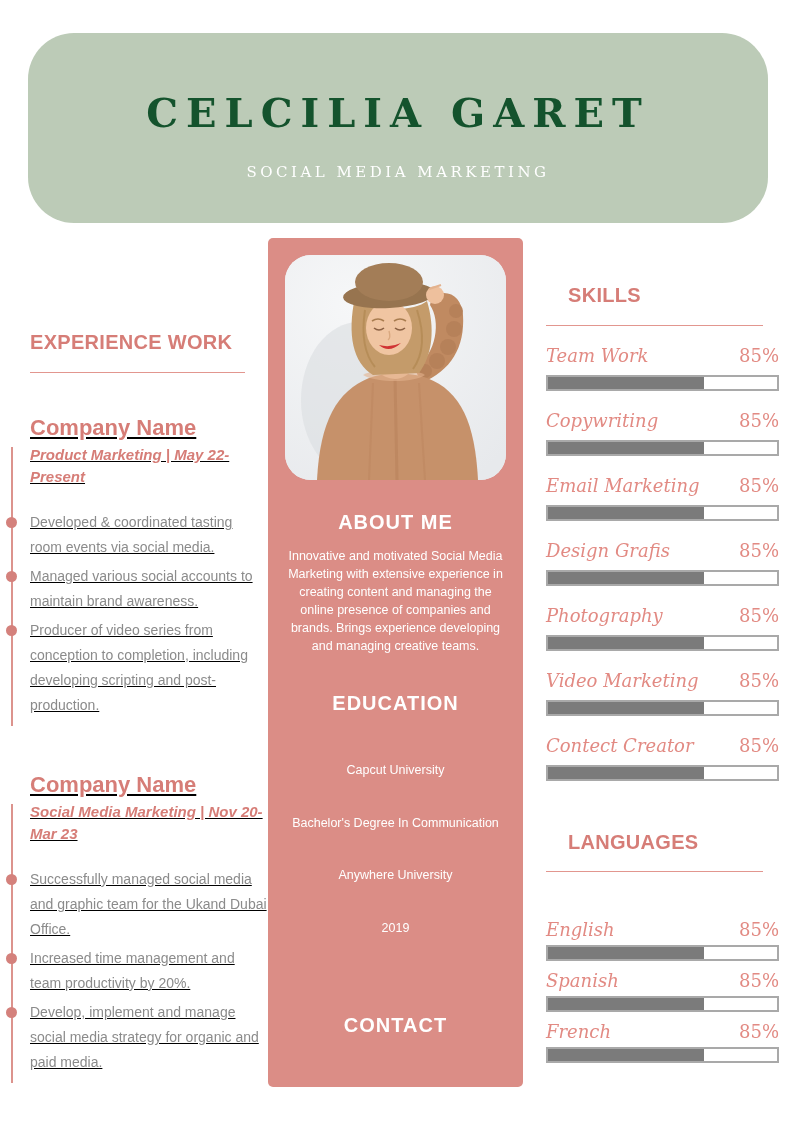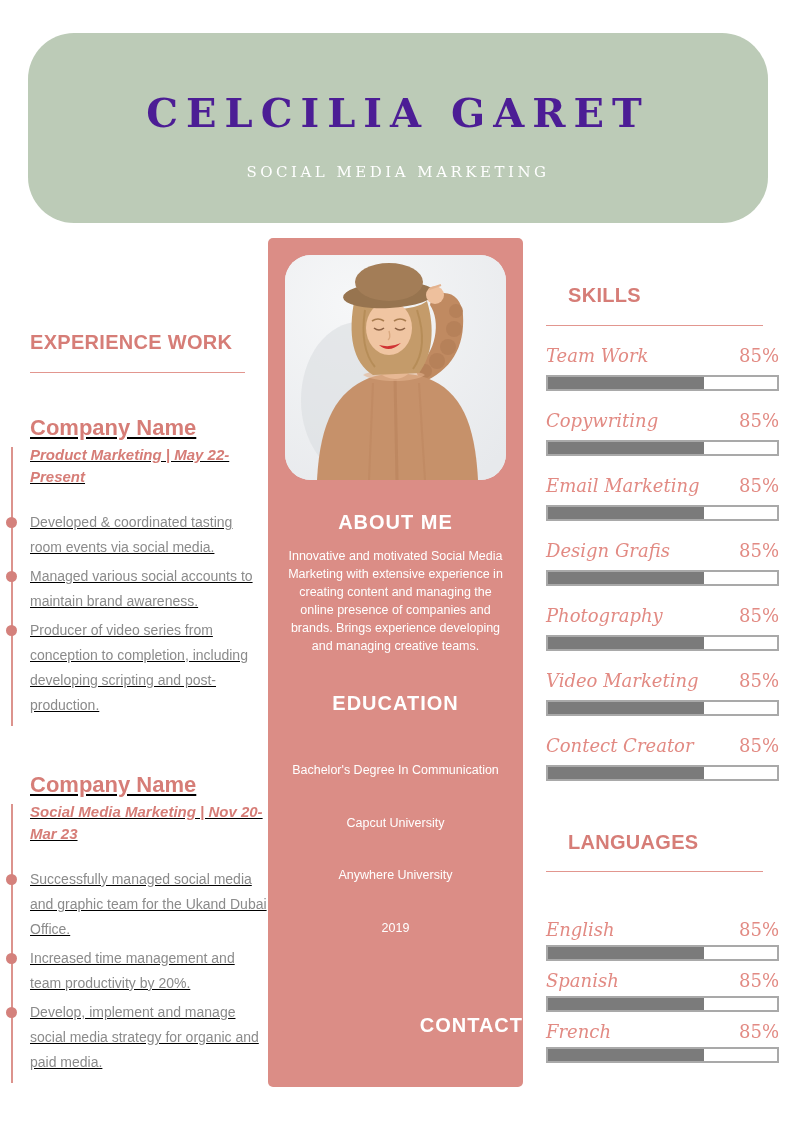--- a/index.html
+++ b/index.html
@@ -3,21 +3,21 @@
 <meta charset="utf-8">
 <style>
   html,body{margin:0;padding:0;background:#ffffff;}
   .page{position:relative;width:793px;height:1122px;background:#ffffff;overflow:hidden;
         font-family:"Liberation Sans",sans-serif;}
 
   
   .banner{position:absolute;left:28px;top:33px;width:740px;height:190px;
           background:#bccbb7;border-radius:46px;text-align:center;}
   .banner h1{margin:56px 0 0;font-family:"DejaVu Serif",serif;font-weight:bold;
-             font-size:40px;letter-spacing:8px;color:#4c1d95;}
+             font-size:40px;letter-spacing:8px;color:#14532d;}
   .banner .role{margin-top:27px;font-family:"DejaVu Serif",serif;font-size:15px;
                 letter-spacing:3.5px;color:#ffffff;text-align:center;}
 
   
   .sec-h{margin:0;font-size:20px;font-weight:bold;color:#d67d77;letter-spacing:.3px;line-height:24px;}
   .sec-rule{border:none;border-top:1.5px solid #e2968f;margin:0;}
 
   
   .experience{position:absolute;left:0;top:283px;width:268px;}
   .experience .sec-h{margin-left:30px;margin-top:47px;}
@@ -36,21 +36,21 @@
 
   
   .card{position:absolute;left:268px;top:238px;width:255px;height:849px;
         background:#db8d86;border-radius:5px;text-align:center;color:#ffffff;}
   .photo{width:221px;height:225px;margin:17px auto 0;border-radius:26px;overflow:hidden;
          background:#edeff1;}
   .photo svg{display:block;}
   .card h3{margin:0;font-size:20px;font-weight:bold;letter-spacing:1px;color:#ffffff;}
   .h-about{margin-top:31px !important;}
   .h-edu{margin-top:37px !important;}
-  .h-contact{margin-top:42px !important;text-align:right;}
+  .h-contact{margin-top:42px !important;}
   .about-p{margin:13px 15px 0;font-size:12.5px;line-height:18px;}
   .card-lines{margin-top:12px;font-size:12.5px;line-height:17.5px;white-space:pre-wrap;}
 
   
   .skills{position:absolute;left:546px;top:283px;width:233px;}
   .languages{position:absolute;left:546px;top:830px;width:233px;}
   .skills .sec-h,.languages .sec-h{padding-left:22px;}
   .skills .sec-rule{margin-top:18px;width:217px;}
   .languages .sec-rule{margin-top:17px;width:217px;}
   .meter{margin-top:18px;}
@@ -146,22 +146,22 @@
         <circle cx="150" cy="40" r="9" fill="#eec09d"></circle>
         <path d="M144,34 L156,30" stroke="#e3b28e" stroke-width="2"></path>
       </svg>
     </div>
 
     <h3 class="h-about">ABOUT ME</h3>
     <p class="about-p">Innovative and motivated Social Media Marketing with extensive experience in creating content and managing the online presence of companies and brands. Brings experience developing and managing creative teams.</p>
 
     <h3 class="h-edu">EDUCATION</h3>
     <div class="card-lines">
+      <div>Capcut University</div>
       <div>Bachelor's Degree In Communication</div>
-      <div>Capcut University</div>
       <div>Anywhere University</div>
       <div>2019</div>
     </div>
 
     <h3 class="h-contact">CONTACT</h3>
     <div class="card-lines">
       <div>+123  456 789</div>
       
       
       

